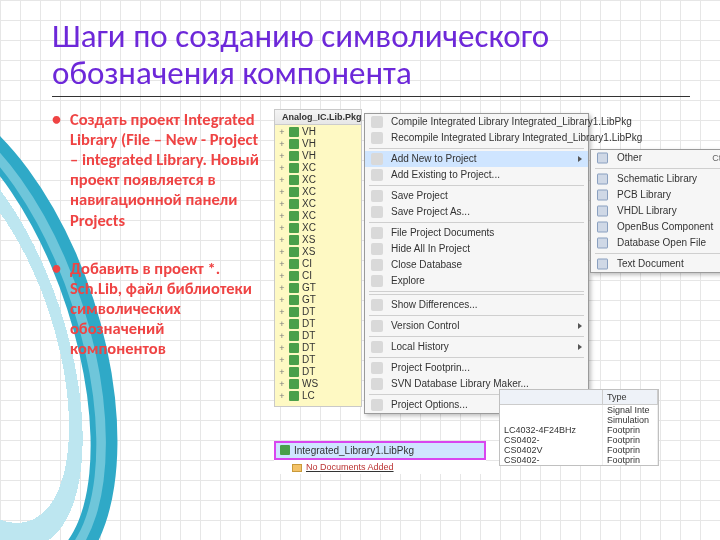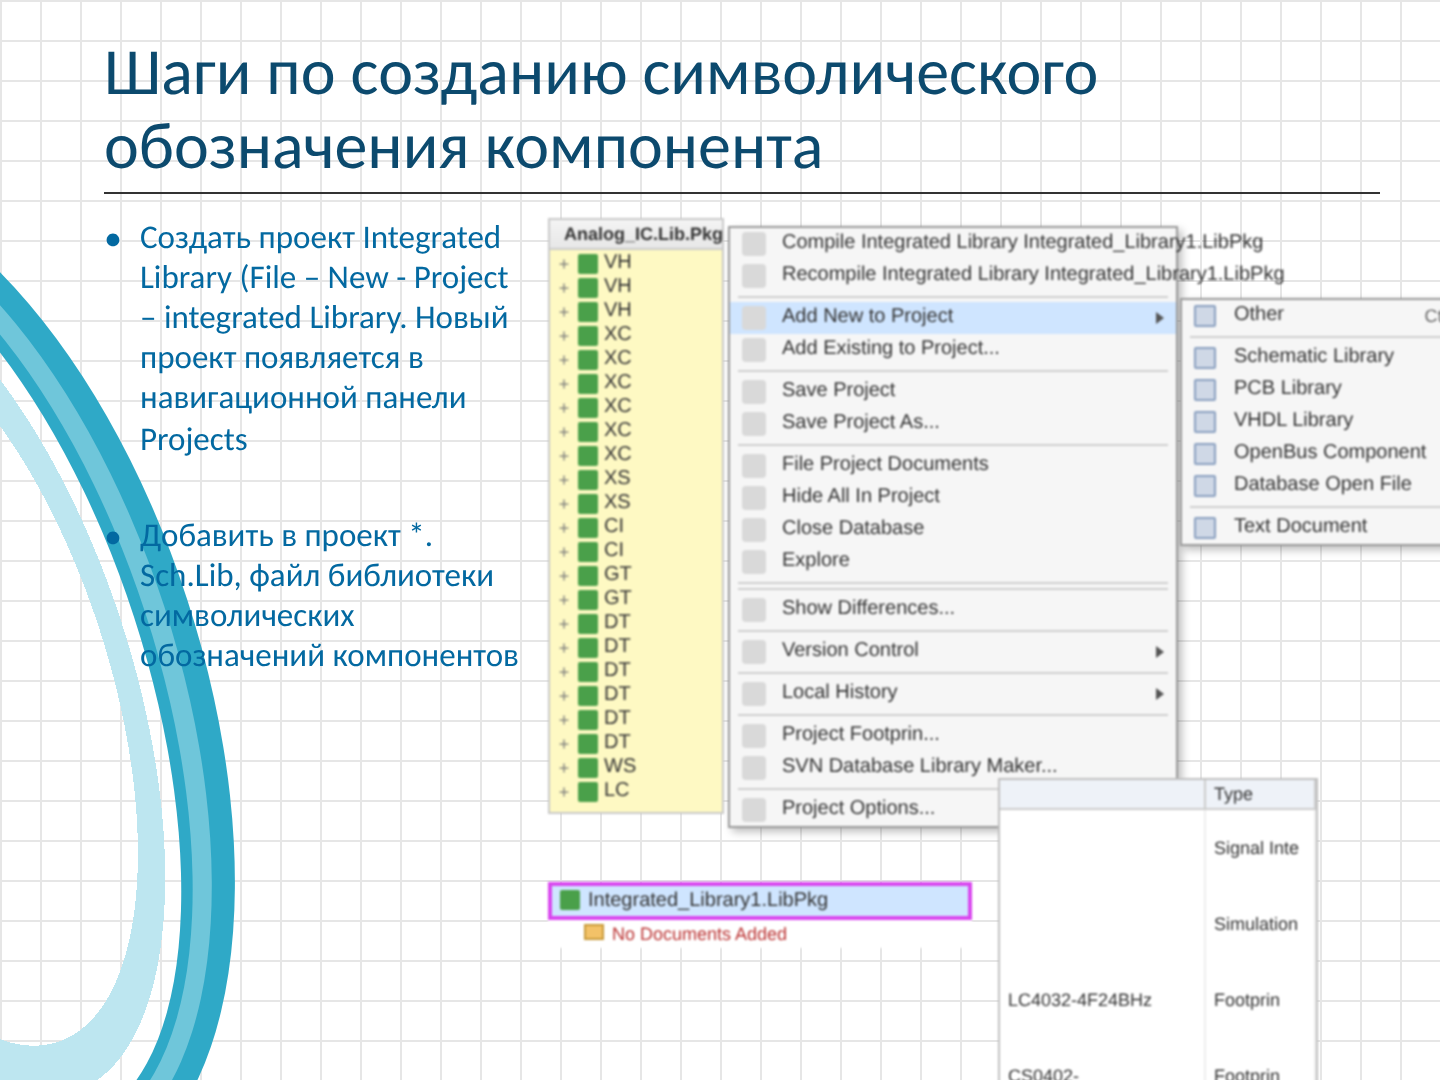--- a/index.html
+++ b/index.html
@@ -38,35 +38,36 @@
     border-radius:50%;
   }
   .slide {
     position: absolute; inset: 0;
     padding: 18px 30px 20px 52px;
     z-index: 2;
   }
   h1.title {
     font-size: 33px;
     font-weight: 400;
-    color: #0c4a6e;
+    color: #6d28d9;
     line-height: 1.12;
     border-bottom: 1.5px solid #333;
     padding-bottom: 4px;
     margin-bottom: 12px;
   }
   .body-row {
     display: flex;
     gap: 12px;
   }
   .bullets {
     width: 210px;
     font-size: 16.5px;
-    color: #0369a1;
+    color: #ef4444;
     line-height: 1.22;
+    font-weight: bold;
   }
   .bullets ul { list-style: none; }
   .bullets li { position: relative; padding-left: 18px; margin-bottom: 28px; }
   .bullets li::before {
     content: "•"; position: absolute; left: 0; top: 0; font-size: 18px;
   }
   
   .shot {
     flex: 1;
     position: relative;
@@ -145,35 +146,35 @@
     width: 160px;
     background:#fff;
     border:1px solid #c0c0c0;
     font-size:9px;
   }
   .panel .phdr {
     display:flex; background:#eef2f8; border-bottom:1px solid #ccc;
   }
   .panel .phdr span { flex:1; padding:2px 4px; border-right:1px solid #ccc; }
   .panel .prow { display:flex; }
-  .panel .prow span { flex:1; padding:14px 4px; border-right:1px solid #eee; overflow:hidden; white-space:nowrap;}
+  .panel .prow span { flex:1; padding:0 4px; border-right:1px solid #eee; overflow:hidden; white-space:nowrap;}
   .panel .col-type { flex:0 0 55px !important; }
   
   .sel-lib {
     position:absolute;
     left: 0; top: 332px;
     width: 212px;
     background:#fff;
   }
   .sel-lib .row1 {
     background:#cfe5ff; padding:2px 4px; display:flex; gap:4px; align-items:center;
     border:2px solid #d946ef;
   }
   .sel-lib .row1 .ic2 {width:10px;height:10px;background:#4aa04a;border-radius:1px;}
-  .sel-lib .row2 { padding:2px 4px 2px 18px; display:flex; gap:4px; align-items:flex-start;}
+  .sel-lib .row2 { padding:2px 4px 2px 18px; display:flex; gap:4px; align-items:flex-end;text-decoration:underline;}
   .sel-lib .row2 .fold {width:10px;height:8px;background:#f3c268;border:1px solid #c99a3a;}
 </style>
 </head>
 <body>
 
 <div class="grid-bg"></div>
 <div class="swoosh"></div>
 
 <div class="slide">
 

